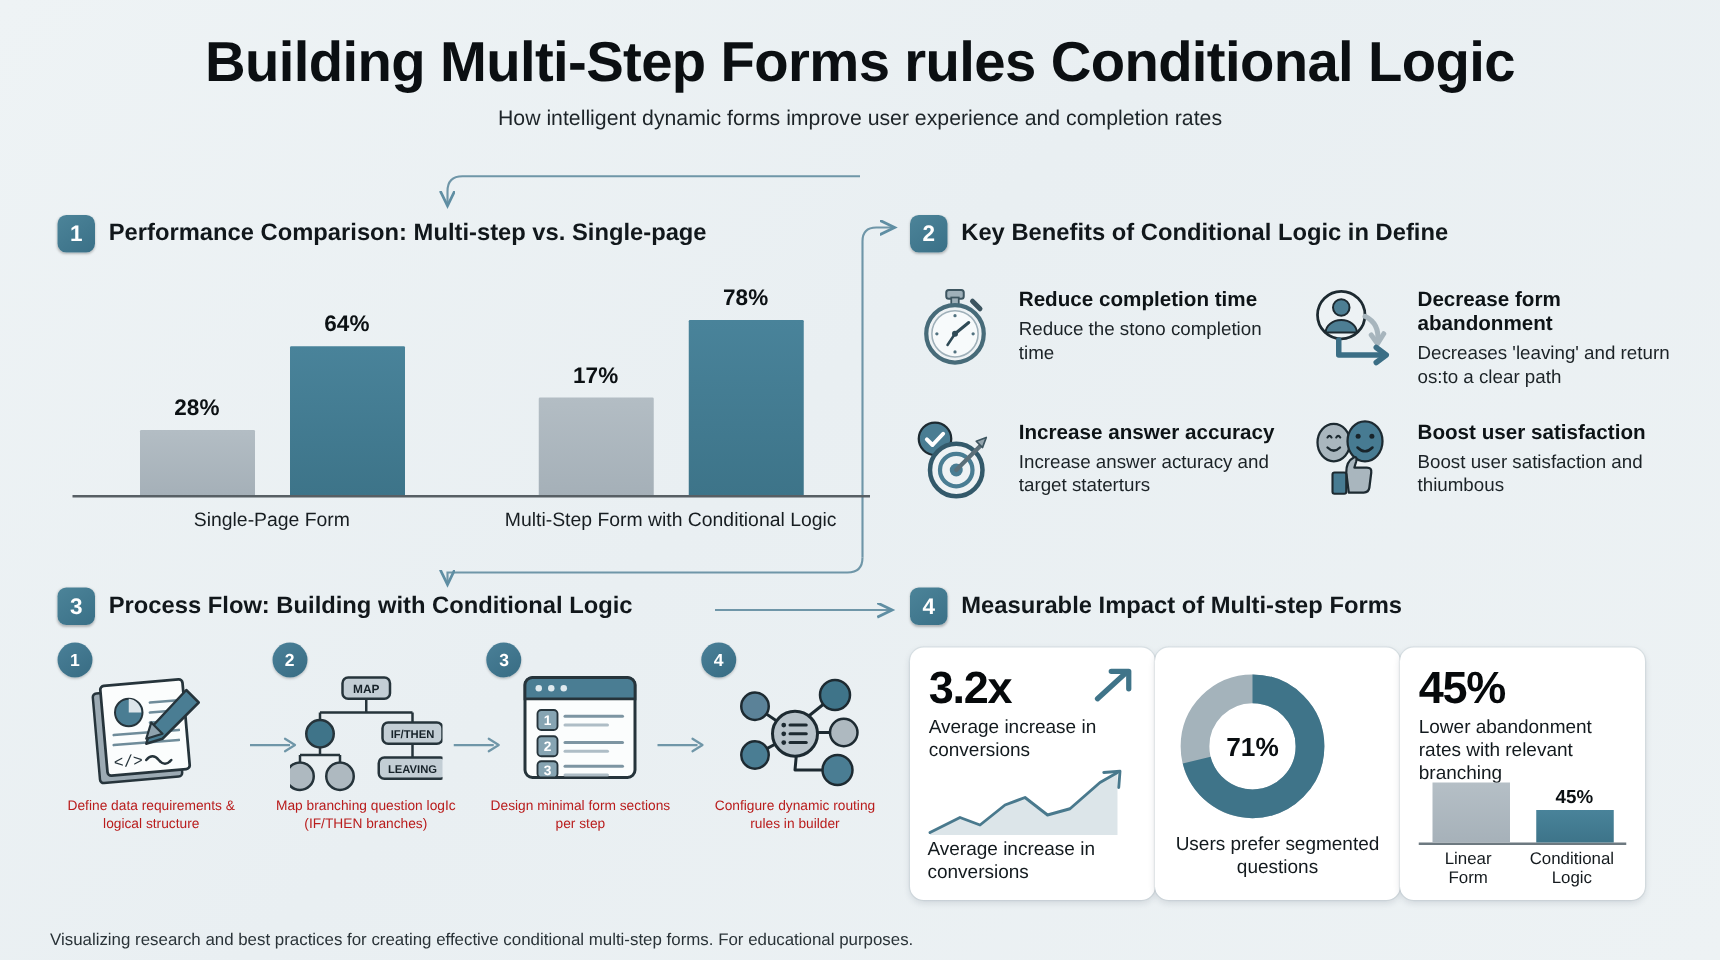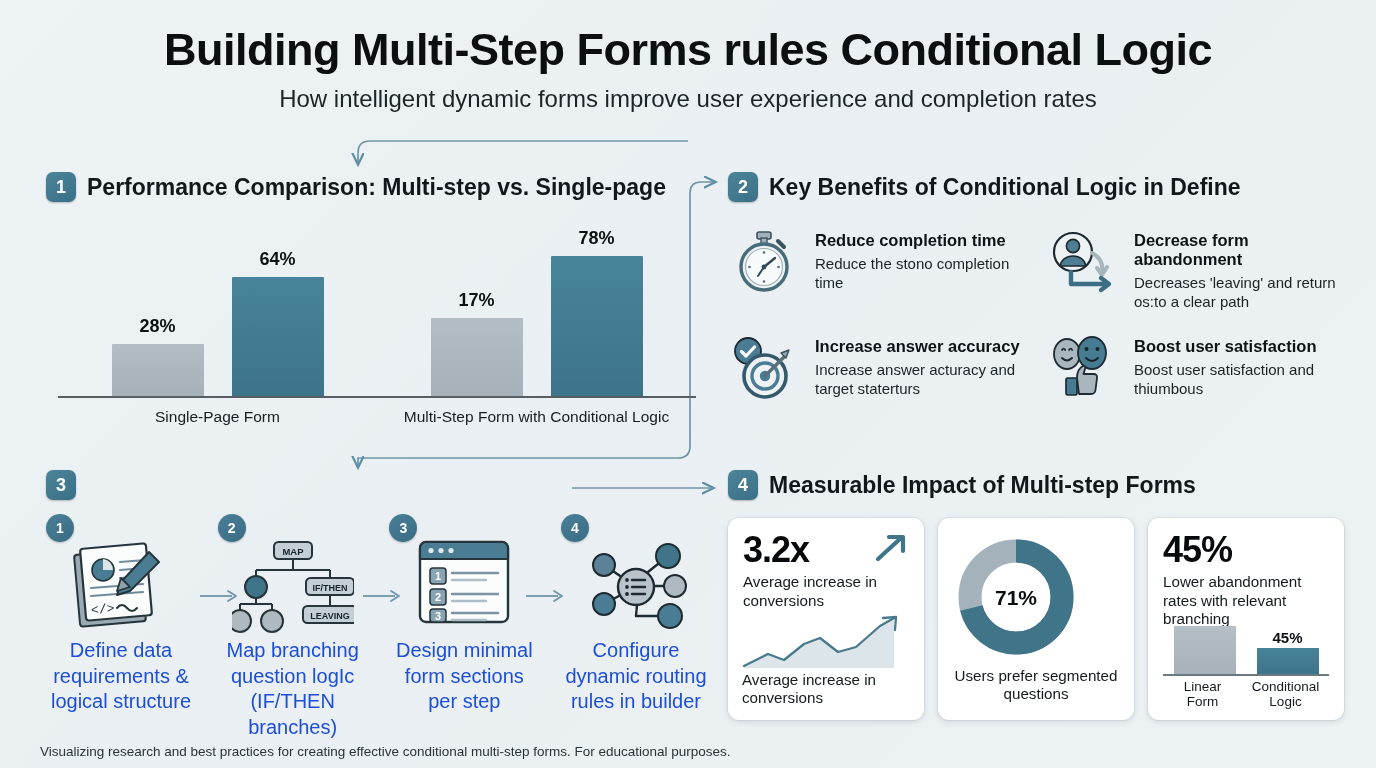--- a/index.html
+++ b/index.html
@@ -13,37 +13,37 @@
   }
   .page { position: relative; width: 1376px; height: 768px; }
 
   
   .header { text-align: center; padding-top: 26px; }
   .title {
     font-size: 45px; font-weight: bold; letter-spacing: -0.5px;
     color: #0b0f12; line-height: 1.06;
   }
   .subtitle {
-    font-size: 24px; color: #1d2428; margin-top: 11px; font-weight: 400;
+    font-size: 17px; color: #1d2428; margin-top: 11px; font-weight: 400;
   }
 
   
   .connectors { position: absolute; inset: 0; pointer-events: none; }
 
   
   .sec-head { display: flex; align-items: center; gap: 11px; }
   .badge {
     width: 30px; height: 30px; border-radius: 7px;
     background: linear-gradient(145deg,#4c8499,#3a7087);
     color: #fff; font-size: 18px; font-weight: bold;
     display: flex; align-items: center; justify-content: center;
     box-shadow: 0 1px 2px rgba(0,0,0,.25);
     flex: 0 0 auto;
   }
-  .sec-title { font-size: 23px; font-weight: bold; color: #11171b; white-space: nowrap; }
+  .sec-title { font-size: 19px; font-weight: bold; color: #11171b; white-space: nowrap; }
 
   
   #panel1 { position: absolute; left: 46px; top: 172px; width: 650px; }
   .chart { position: relative; height: 196px; margin-top: 28px; }
   .axis { position: absolute; left: 12px; right: 0; bottom: 28px; height: 2px; background: #575f64; }
   .groups { position: absolute; left: 12px; right: 0; bottom: 30px; height: 168px; display: flex; }
   .group { flex: 1; display: flex; align-items: flex-end; justify-content: center; gap: 28px; position: relative; }
   .bar-wrap { width: 92px; display: flex; flex-direction: column; justify-content: flex-end; align-items: center; height: 100%; }
   .bar-val { font-size: 18px; font-weight: bold; margin-bottom: 7px; color: #0c1114; }
   .bar { width: 92px; border-radius: 1px 1px 0 0; }
@@ -67,26 +67,26 @@
   .step { width: 150px; position: relative; text-align: center; }
   .step-num {
     position: absolute; left: 0; top: -4px;
     width: 28px; height: 28px; border-radius: 50%;
     background: linear-gradient(145deg,#4a8098,#386c83); color: #fff;
     font-size: 14px; font-weight: bold;
     display: flex; align-items: center; justify-content: center;
     box-shadow: 0 1px 2px rgba(0,0,0,.22); z-index: 3;
   }
   .step-art { height: 112px; display: flex; align-items: center; justify-content: center; margin-top: 8px; }
-  .step-cap { font-size: 20px; line-height: 1.28; color: #1d4ed8; }
+  .step-cap { font-size: 11px; line-height: 1.28; color: #b91c1c; }
   .flow-arrow { position: absolute; top: 70px; width: 44px; height: 16px; }
 
   
   #panel4 { position: absolute; left: 728px; top: 470px; width: 620px; }
-  .cards { margin-top: 18px; display: flex; gap: 14px; }
+  .cards { margin-top: 18px; display: flex; }
   .card {
     background: #fff; border-radius: 11px; width: 196px; height: 202px;
     box-shadow: 0 2px 6px rgba(20,40,60,.13), 0 0 0 1px rgba(150,165,175,.16);
     padding: 14px 15px; position: relative; overflow: hidden;
   }
   .big-num { font-size: 36px; font-weight: bold; letter-spacing: -1px; color: #06090b; line-height: 1; }
   .card-sub { font-size: 15.2px; line-height: 1.22; color: #131a1e; margin-top: 5px; }
   .card-foot { font-size: 15.2px; line-height: 1.22; color: #131a1e; text-align: center; }
 
   .donut-wrap { display: flex; justify-content: flex-start; margin-top: 2px; }
@@ -236,20 +236,21 @@
           <div class="b-desc">Boost user satisfaction and thiumbous</div>
         </div>
       </div>
 
     </div>
   </div>
 
   <div id="panel3">
     <div class="sec-head">
       <div class="badge">3</div>
+      <div class="sec-title">Process Flow: Building with Conditional Logic</div>
     </div>
 
     <div class="flow">
 
       <svg class="flow-arrow" style="left:152px" viewBox="0 0 44 16">
         <path d="M2,8 L34,8" stroke="#6f96a8" stroke-width="1.8"></path>
         <path d="M30,3 L38,8 L30,13" fill="none" stroke="#6f96a8" stroke-width="1.8" stroke-linecap="round" stroke-linejoin="round"></path>
       </svg>
       <svg class="flow-arrow" style="left:315px" viewBox="0 0 44 16">
         <path d="M2,8 L34,8" stroke="#6f96a8" stroke-width="1.8"></path>

